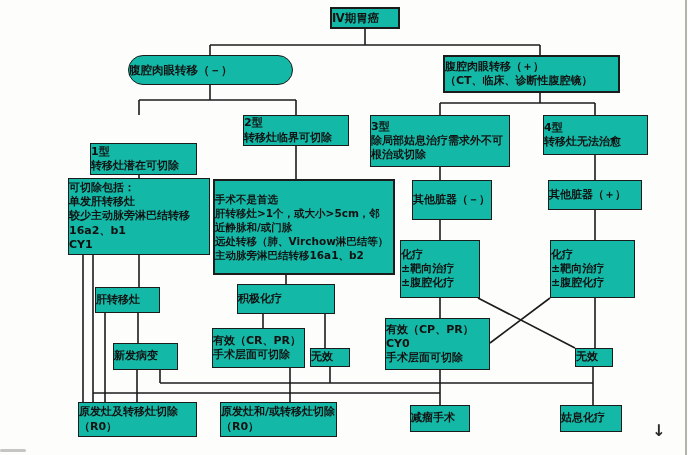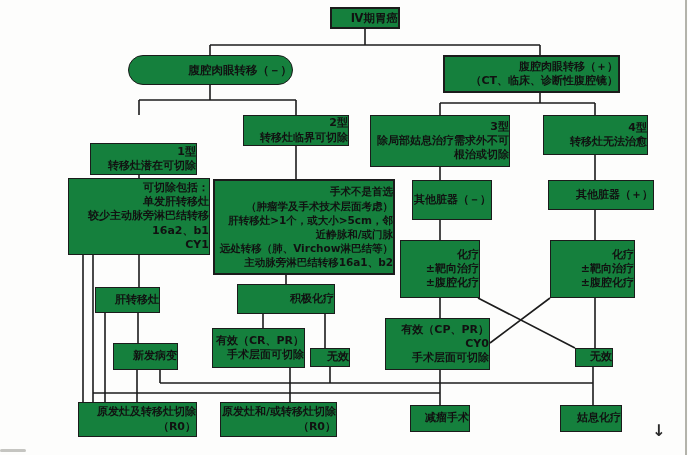--- a/index.html
+++ b/index.html
@@ -4,22 +4,22 @@
 <style>
   html,body{margin:0;padding:0;background:#e8e8e4;}
   #canvas{
     position:relative;width:688px;height:455px;background:#fdfdfc;
     font-family:"DejaVu Sans","Liberation Sans",sans-serif;
     overflow:hidden;
   }
   #wires{position:absolute;left:0;top:0;width:688px;height:455px;}
   .box{
     position:absolute;box-sizing:border-box;
-    border:1.7px solid #1b1b1b;background:#15803d;
-    display:flex;flex-direction:column;align-items:flex-end;justify-content:center;
+    border:1.7px solid #1b1b1b;background:#14b8a6;
+    display:flex;flex-direction:column;align-items:flex-start;justify-content:center;
     text-align:center;font-weight:bold;color:#111;
     font-size:11px;line-height:1.3;letter-spacing:0;
   }
   .box span{display:block;white-space:nowrap;}
   .thick{border-width:2.3px;}
   .small{font-size:11px;line-height:1.1;border-width:1.5px;}
   .tiny-text{font-size:10.5px;line-height:1.35;}
   .f12{font-size:11.5px;}
   .artifact{position:absolute;color:#2a2a2a;font-weight:bold;}
   .edge-line{position:absolute;background:#b3b3ab;}
@@ -80,30 +80,29 @@
 
   <div class="box" style="left:68px;top:178px;width:142px;height:77px;">
     <span>可切除包括：</span>
     <span>单发肝转移灶</span>
     <span>较少主动脉旁淋巴结转移</span>
     <span>16a2、b1</span>
     <span>CY1</span>
   </div>
   <div class="box thick tiny-text" style="left:213px;top:179px;width:182px;height:96px;">
     <span>手术不是首选</span>
-    <span>（肿瘤学及手术技术层面考虑）</span>
     <span>肝转移灶&gt;1个，或大小&gt;5cm，邻</span>
     <span>近静脉和/或门脉</span>
     <span>远处转移（肺、Virchow淋巴结等）</span>
     <span>主动脉旁淋巴结转移16a1、b2</span>
   </div>
   <div class="box" style="left:400px;top:180px;width:80px;height:40px;margin-left:12px;">
     <span>其他脏器（－）</span>
   </div>
-  <div class="box" style="left:548px;top:180px;width:106px;height:30px;">
+  <div class="box" style="left:548px;top:180px;width:94px;height:30px;">
     <span>其他脏器（＋）</span>
   </div>
 
   <div class="box" style="left:400px;top:240px;width:80px;height:58px;">
     <span>化疗</span>
     <span>±靶向治疗</span>
     <span>±腹腔化疗</span>
   </div>
   <div class="box" style="left:550px;top:240px;width:85px;height:58px;">
     <span>化疗</span>

